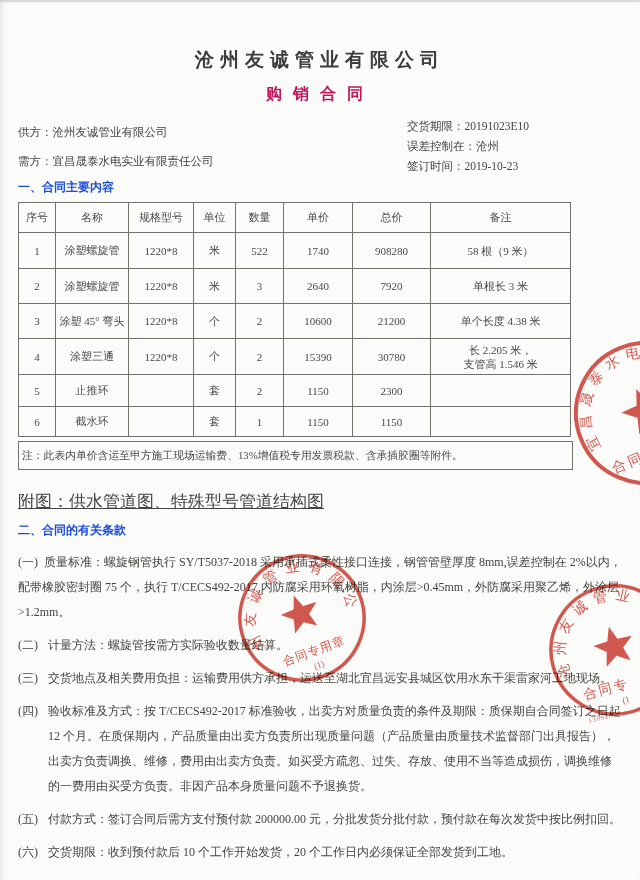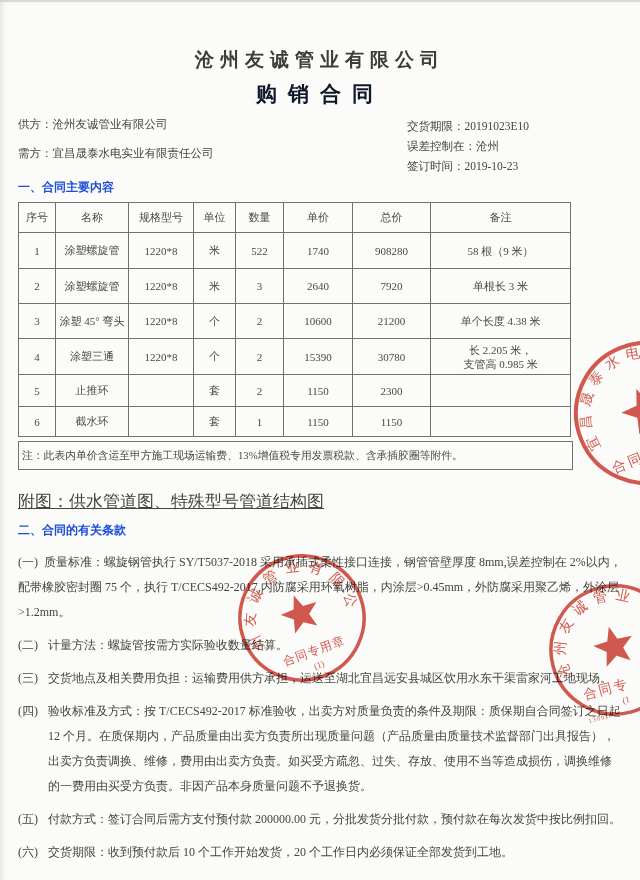--- a/index.html
+++ b/index.html
@@ -7,23 +7,23 @@
     position:relative;width:640px;height:880px;overflow:hidden;
     background:#fbfbf9;
     font-family:"Liberation Serif","DejaVu Serif",serif;
     color:#45443f;
     box-shadow:inset 7px 0 9px -7px rgba(0,0,0,.14), inset 0 4px 6px -4px rgba(0,0,0,.10);
   }
   .edge-top{position:absolute;top:0;left:0;right:0;height:2px;background:#c9c7c1;opacity:.55;}
   .content{position:relative;padding:0 18px;z-index:1;}
   h1.company-title{margin:48px 0 0;text-align:center;font-size:19px;line-height:23px;
     letter-spacing:6px;font-weight:600;color:#3d3c38;}
-  h2.doc-title{margin:13px 0 0;text-align:center;font-size:21px;line-height:20px;
-    letter-spacing:11px;font-weight:600;color:#0f172a;}
-  .meta{margin-top:12px;display:flex;justify-content:space-between;font-size:11.5px;}
+  h2.doc-title{margin:13px 0 0;text-align:center;font-size:16px;line-height:20px;
+    letter-spacing:11px;font-weight:600;color:#be185d;}
+  .meta{margin-top:12px;display:flex;justify-content:space-between;font-size:11.5px;align-items:center;}
   .meta-left .meta-line{line-height:16px;}
   .meta-left .meta-line.second{margin-top:13px;}
   .meta-right{width:215px;}
   .meta-right .meta-line{line-height:20px;}
   .sec-heading{margin-top:3px;font-size:12px;font-weight:600;color:#1d4ed8;}
   .sec-heading.second{margin-top:13px;}
 
   table.goods{border-collapse:collapse;margin-top:6px;width:552px;table-layout:fixed;
     font-size:11px;color:#4a4944;padding-left:42px;}
   table.goods td,table.goods th{border:1px solid #73716a;text-align:center;vertical-align:middle;
@@ -138,21 +138,21 @@
       </tr>
       <tr class="r3">
         <td>4</td>
         <td>涂塑三通</td>
         <td>1220*8</td>
         <td>个</td>
         <td>2</td>
         <td>15390</td>
         <td>30780</td>
         <td class="remark">长 2.205 米，
-支管高 0.985 米</td>
+支管高 1.546 米</td>
       </tr>
       <tr class="r4">
         <td>5</td>
         <td>止推环</td>
         <td></td>
         <td>套</td>
         <td>2</td>
         <td>1150</td>
         <td>2300</td>
         <td class="remark"></td>

